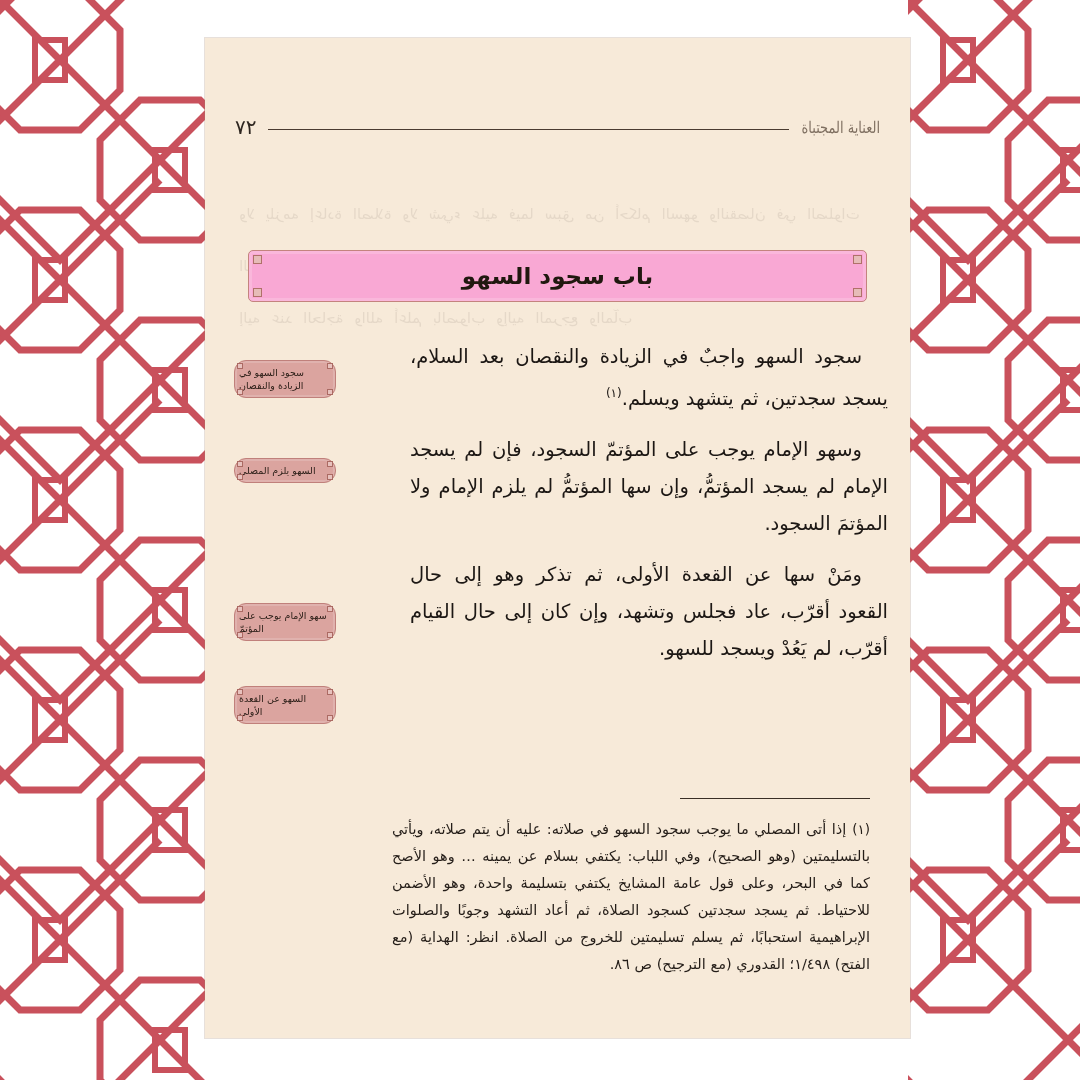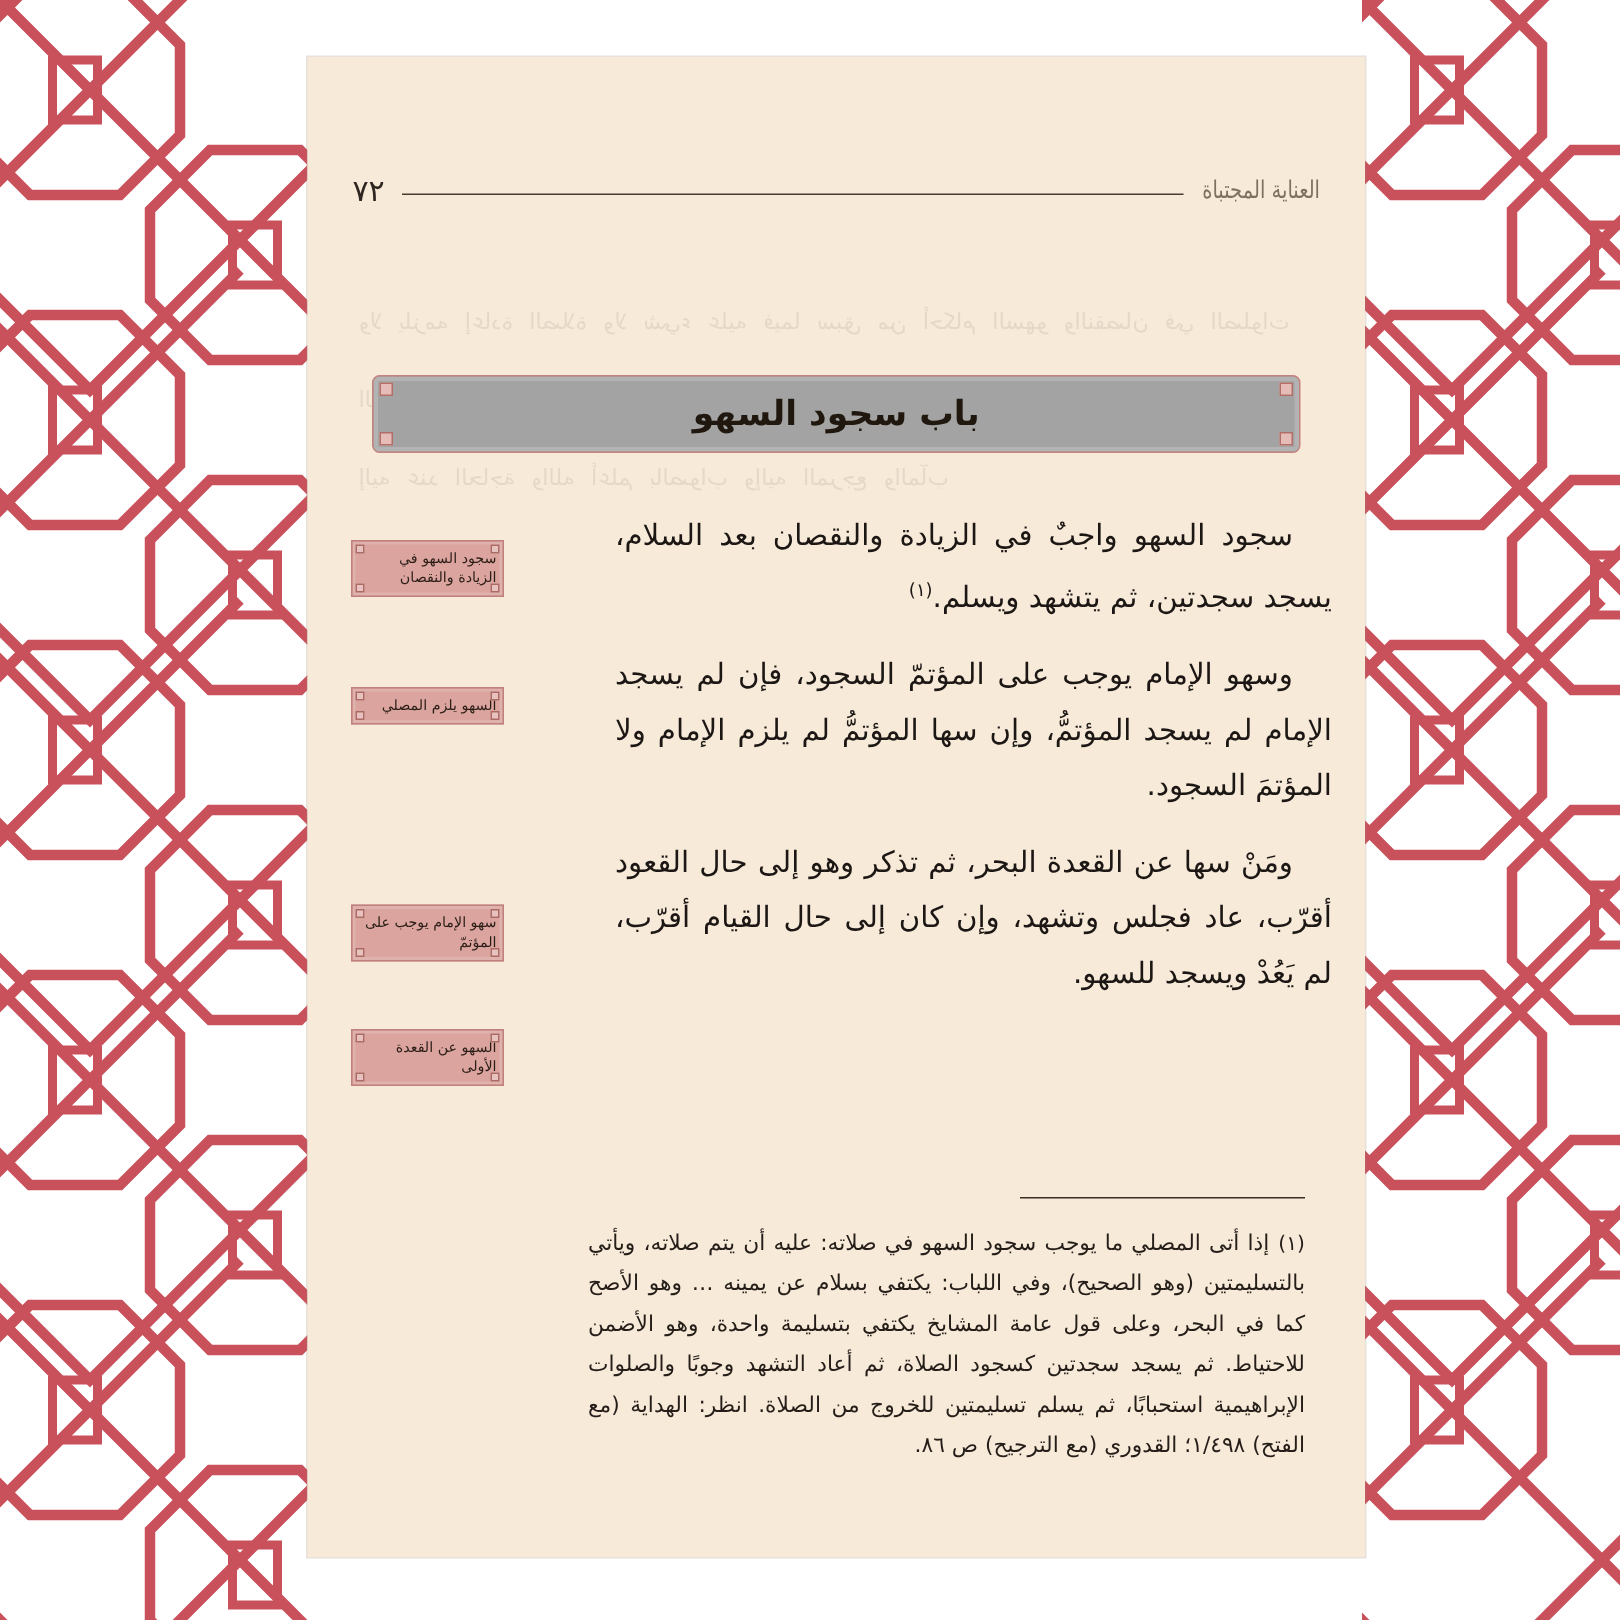--- a/index.html
+++ b/index.html
@@ -97,21 +97,21 @@
     letter-spacing: 2px;
   }
 
   
   #banner {
     position: absolute;
     top: 212px;
     left: 43px;
     right: 43px;
     height: 50px;
-    background: #a3a3a3;
+    background: #f9a8d4;
     border: 1.6px solid #c4837e;
     border-radius: 5px;
     display: flex;
     align-items: center;
     justify-content: center;
     box-shadow: inset 0 0 0 3px rgba(255,255,255,0.18);
   }
   #banner .corner {
     position: absolute;
     width: 7px; height: 7px;
@@ -150,23 +150,23 @@
     font-size: 12px;
     vertical-align: super;
   }
 
   
   .note {
     position: absolute;
     width: 92px;
     background: #dba49f;
     border: 1.3px solid #c0807b;
-    border-radius: 0;
+    border-radius: 12px;
     padding: 5px 4px;
-    text-align: right;
+    text-align: left;
     direction: rtl;
     font-size: 9.5px;
     line-height: 13px;
     color: #2a1d16;
     font-family: "DejaVu Sans", sans-serif;
     box-shadow: inset 0 0 0 2px rgba(255,255,255,0.16);
   }
   .note .c {
     position: absolute;
     width: 4px; height: 4px;
@@ -356,21 +356,21 @@
       <span class="corner tl"></span>
       <span class="corner tr"></span>
       <span class="corner bl"></span>
       <span class="corner br"></span>
       <span class="title">باب سجود السهو</span>
     </div>
 
     <div id="body-text">
       <p><span>سجود السهو واجبٌ في الزيادة والنقصان بعد السلام، يسجد سجدتين، ثم يتشهد ويسلم.</span><span class="fn">(١)</span></p>
       <p>وسهو الإمام يوجب على المؤتمّ السجود، فإن لم يسجد الإمام لم يسجد المؤتمُّ، وإن سها المؤتمُّ لم يلزم الإمام ولا المؤتمَ السجود.</p>
-      <p>ومَنْ سها عن القعدة البحر، ثم تذكر وهو إلى حال القعود أقرّب، عاد فجلس وتشهد، وإن كان إلى حال القيام أقرّب، لم يَعُدْ ويسجد للسهو.</p>
+      <p>ومَنْ سها عن القعدة الأولى، ثم تذكر وهو إلى حال القعود أقرّب، عاد فجلس وتشهد، وإن كان إلى حال القيام أقرّب، لم يَعُدْ ويسجد للسهو.</p>
     </div>
 
     <div class="note" id="note1">
       <span class="c tl"></span>
       <span class="c tr"></span>
       <span class="c bl"></span>
       <span class="c br"></span>
       <span>سجود السهو في الزيادة والنقصان</span>
     </div>
     <div class="note" id="note2">

